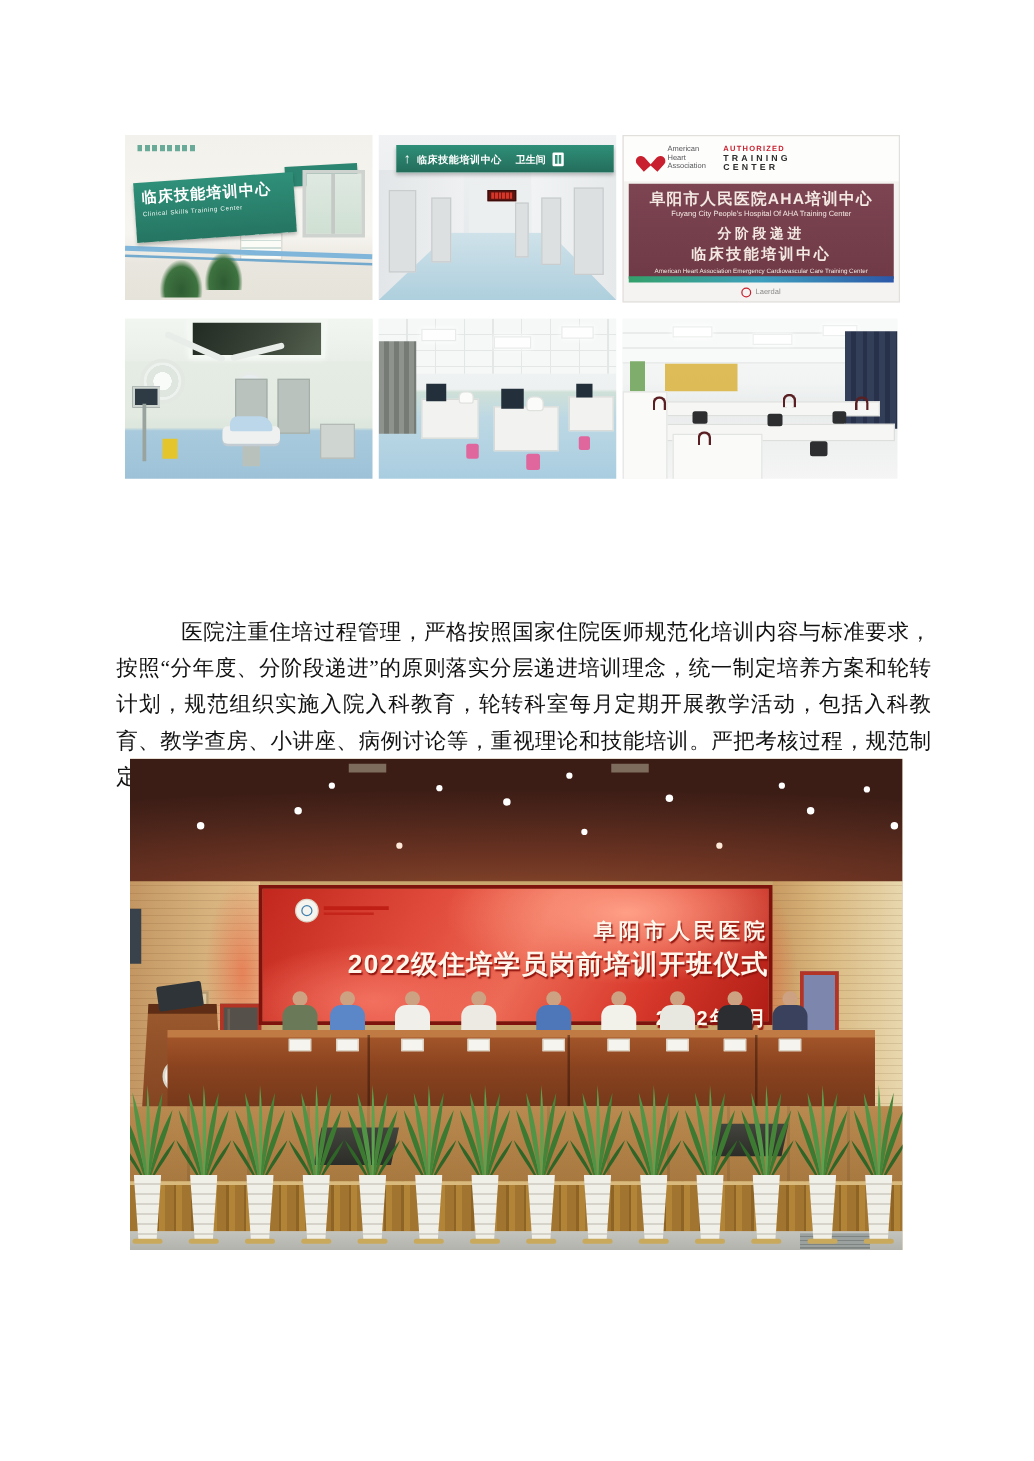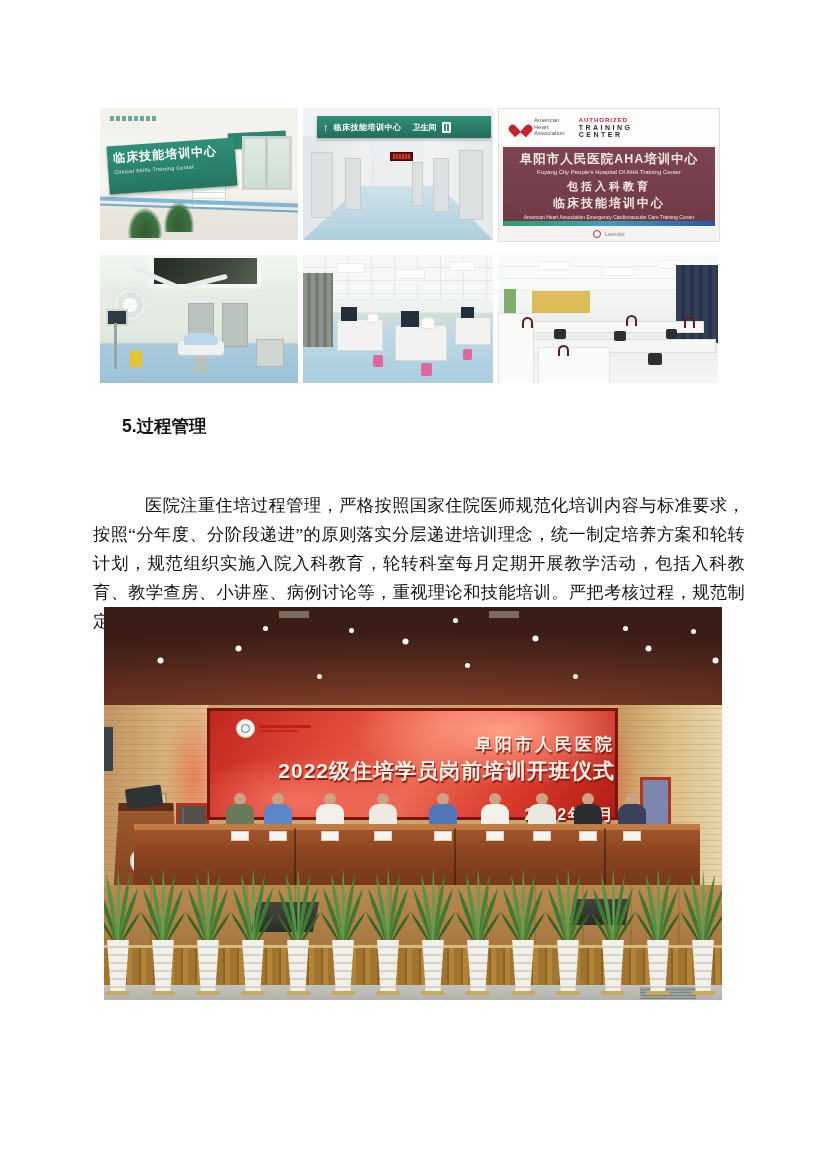--- a/index.html
+++ b/index.html
@@ -268,21 +268,21 @@
         </div>
         <div class="aha-auth">
           <div class="auth-red">AUTHORIZED</div>
           <div class="auth-blk">TRAINING</div>
           <div class="auth-blk">CENTER</div>
         </div>
       </div>
       <div class="aha-maroon">
         <div class="l1">阜阳市人民医院AHA培训中心</div>
         <div class="l2">Fuyang City People's Hospital Of AHA Training Center</div>
-        <div class="l3">包括入科教育</div>
+        <div class="l3">分阶段递进</div>
         <div class="l4">临床技能培训中心</div>
         <div class="l5">American Heart Association Emergency Cardiovascular Care Training Center</div>
       </div>
       <div class="aha-stripe"></div>
       <div class="aha-brand">
         <span class="laerdal-dot"></span>
         <span>Laerdal</span>
       </div>
     </div>
   </div>
@@ -343,21 +343,20 @@
       <div class="cls-chair" style="left:150px;top:98px;width:14px;height:12px;"></div>
       <div class="cls-divider" style="left:0px;top:58px;width:34px;height:70px;"></div>
       <div class="cls-divider" style="left:40px;top:92px;width:70px;height:36px;"></div>
       <div class="cls-head" style="left:24px;top:62px;"></div>
       <div class="cls-head" style="left:60px;top:90px;"></div>
       <div class="cls-head" style="left:128px;top:60px;"></div>
       <div class="cls-head" style="left:186px;top:62px;"></div>
     </div>
   </div>
 
-  <div class="doc-text doc-heading">5.过程管理</div>
   <div class="doc-text doc-para">医院注重住培过程管理，严格按照国家住院医师规范化培训内容与标准要求，按照“分年度、分阶段递进”的原则落实分层递进培训理念，统一制定培养方案和轮转计划，规范组织实施入院入科教育，轮转科室每月定期开展教学活动，包括入科教育、教学查房、小讲座、病例讨论等，重视理论和技能培训。严把考核过程，规范制定出科考核方案和流程，并认真落实，提高培训质量。</div>
 
   <div class="photo-big">
     <div class="ph-backwall"></div>
     <div class="ph-wall ph-wall-left">
         <div class="slats"></div>
       </div>
     <div class="ph-wall ph-wall-right">
         <div class="slats"></div>
       </div>

